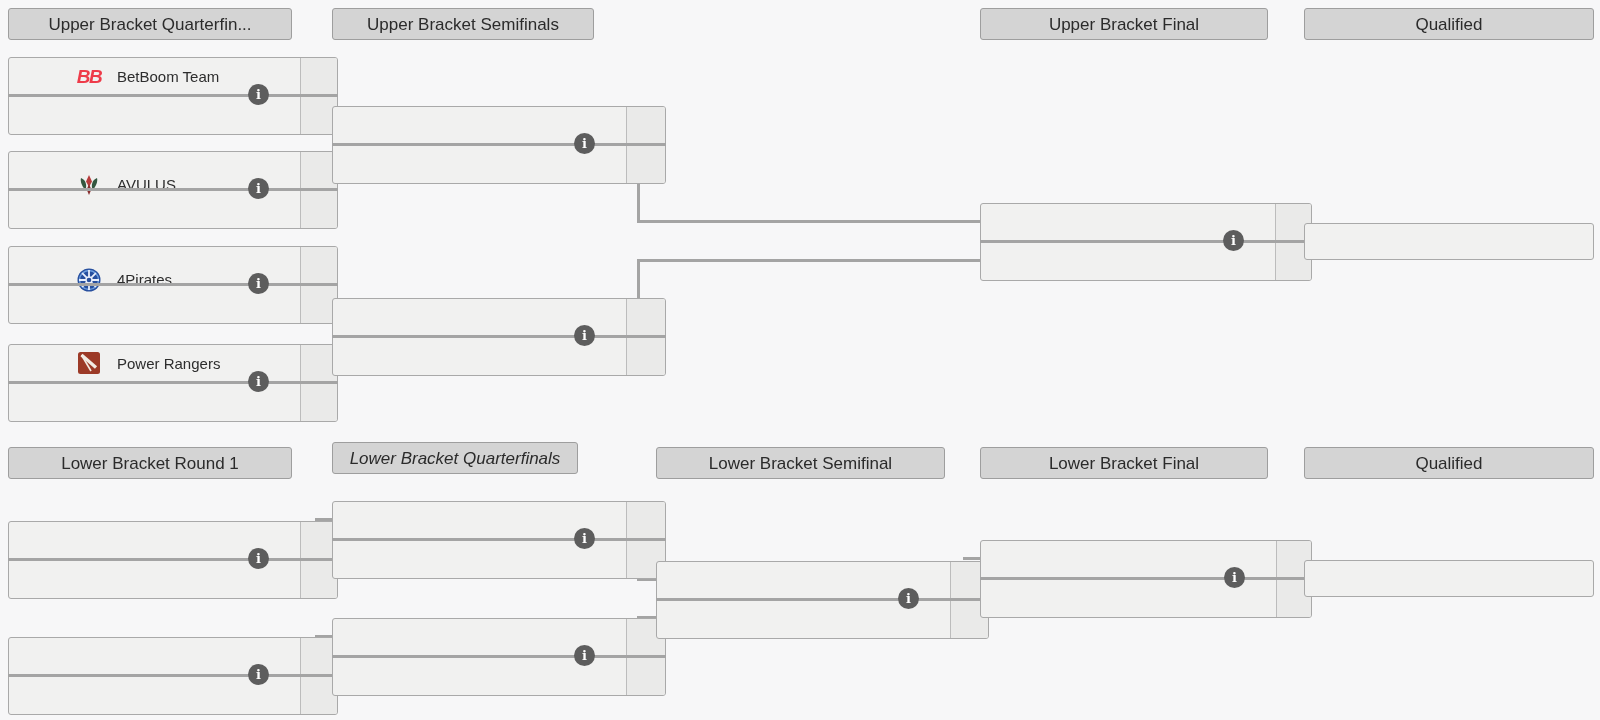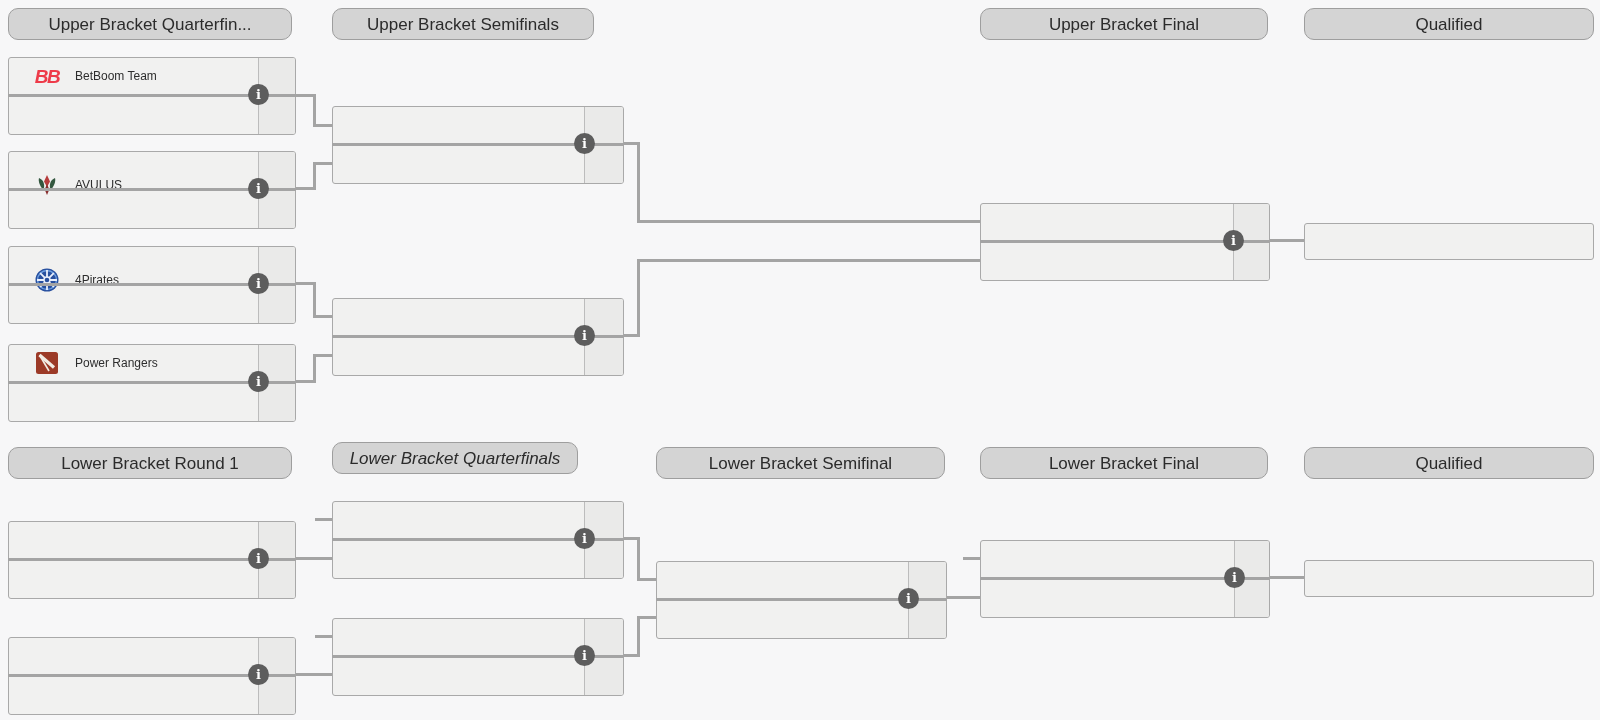--- a/index.html
+++ b/index.html
@@ -1,29 +1,29 @@
 <!DOCTYPE html>
 <html><head>
 <meta charset="utf-8">
 <style>
   html,body{margin:0;padding:0;background:#f7f7f8;font-family:"Liberation Sans",sans-serif;}
   #bracket{position:relative;width:1600px;height:720px;background:#f7f7f8;overflow:hidden;}
 
   .hdr{position:absolute;height:32px;line-height:32px;background:#d4d4d4;border:1px solid #9e9e9e;
-       border-radius:10px;text-align:center;font-size:17px;color:#2b2b2b;box-sizing:border-box;}
+       border-radius:3px;text-align:center;font-size:17px;color:#2b2b2b;box-sizing:border-box;}
 
   .match{position:absolute;height:76px;background:#f1f1f0;border:1px solid #a9a9a9;border-radius:3px;
-         box-sizing:content-box;z-index:2;}
+         box-sizing:content-box;z-index:2;padding-left:42px;}
   .sc{position:absolute;top:0;bottom:0;right:0;width:36px;background:#eaeae9;border-left:1px solid #bcbcbc;
       border-radius:0 2px 2px 0;z-index:1;}
   .bar{position:absolute;left:-1px;right:-1px;top:36px;height:3px;background:#a4a4a4;z-index:3;}
   .row{position:relative;height:36px;display:flex;align-items:center;z-index:2;}
   .row.b{margin-top:14px;height:37px;}
   .ico{width:40px;margin-left:18px;margin-right:8px;display:flex;align-items:center;justify-content:center;flex:0 0 40px;}
-  .lbl{font-size:12px;color:#2d2d2d;white-space:nowrap;}
+  .lbl{font-size:15px;color:#2d2d2d;white-space:nowrap;}
   .tlogo{font-weight:bold;font-style:italic;font-size:19px;letter-spacing:-1.5px;line-height:1;}
 
   .slot{position:absolute;height:37px;background:#f1f1f0;border:1px solid #a9a9a9;border-radius:3px;
         box-sizing:border-box;z-index:2;}
 
   .ch,.cv{position:absolute;background:#a4a4a4;z-index:1;}
   .ch{height:3px;}
   .cv{width:3px;}
 
   .info{position:absolute;width:21px;height:21px;border-radius:50%;background:#5d5d5d;color:#ffffff;

